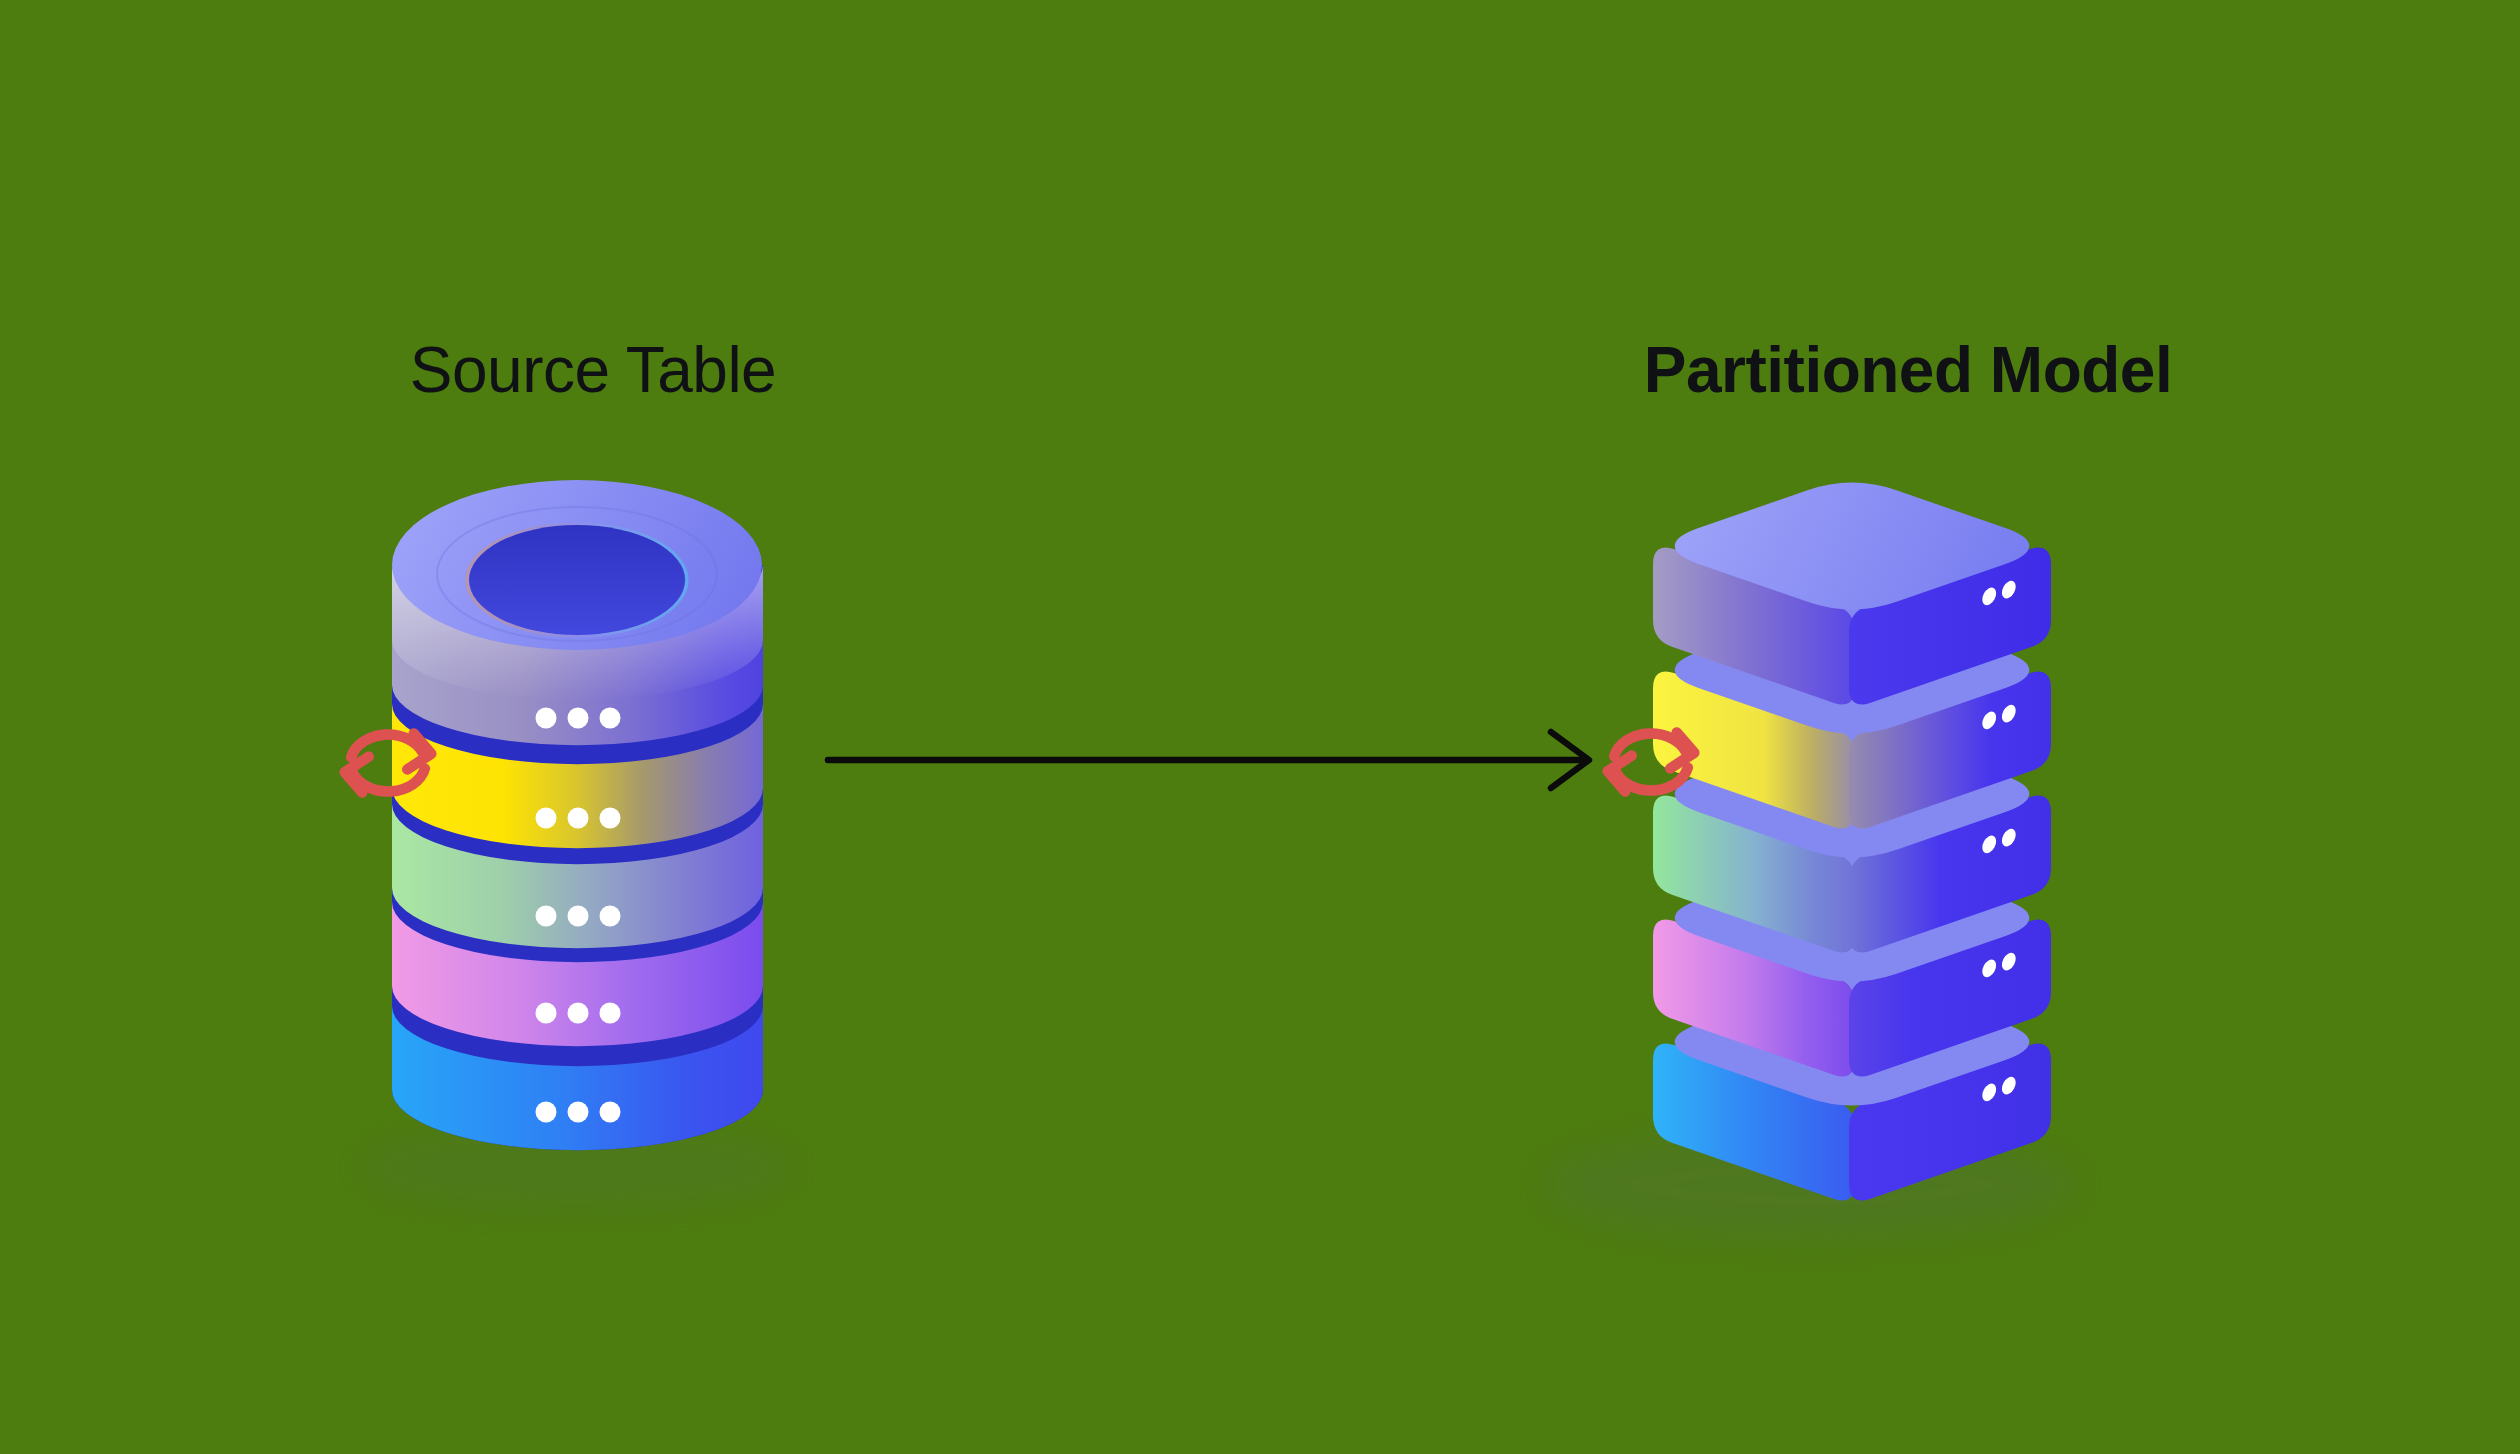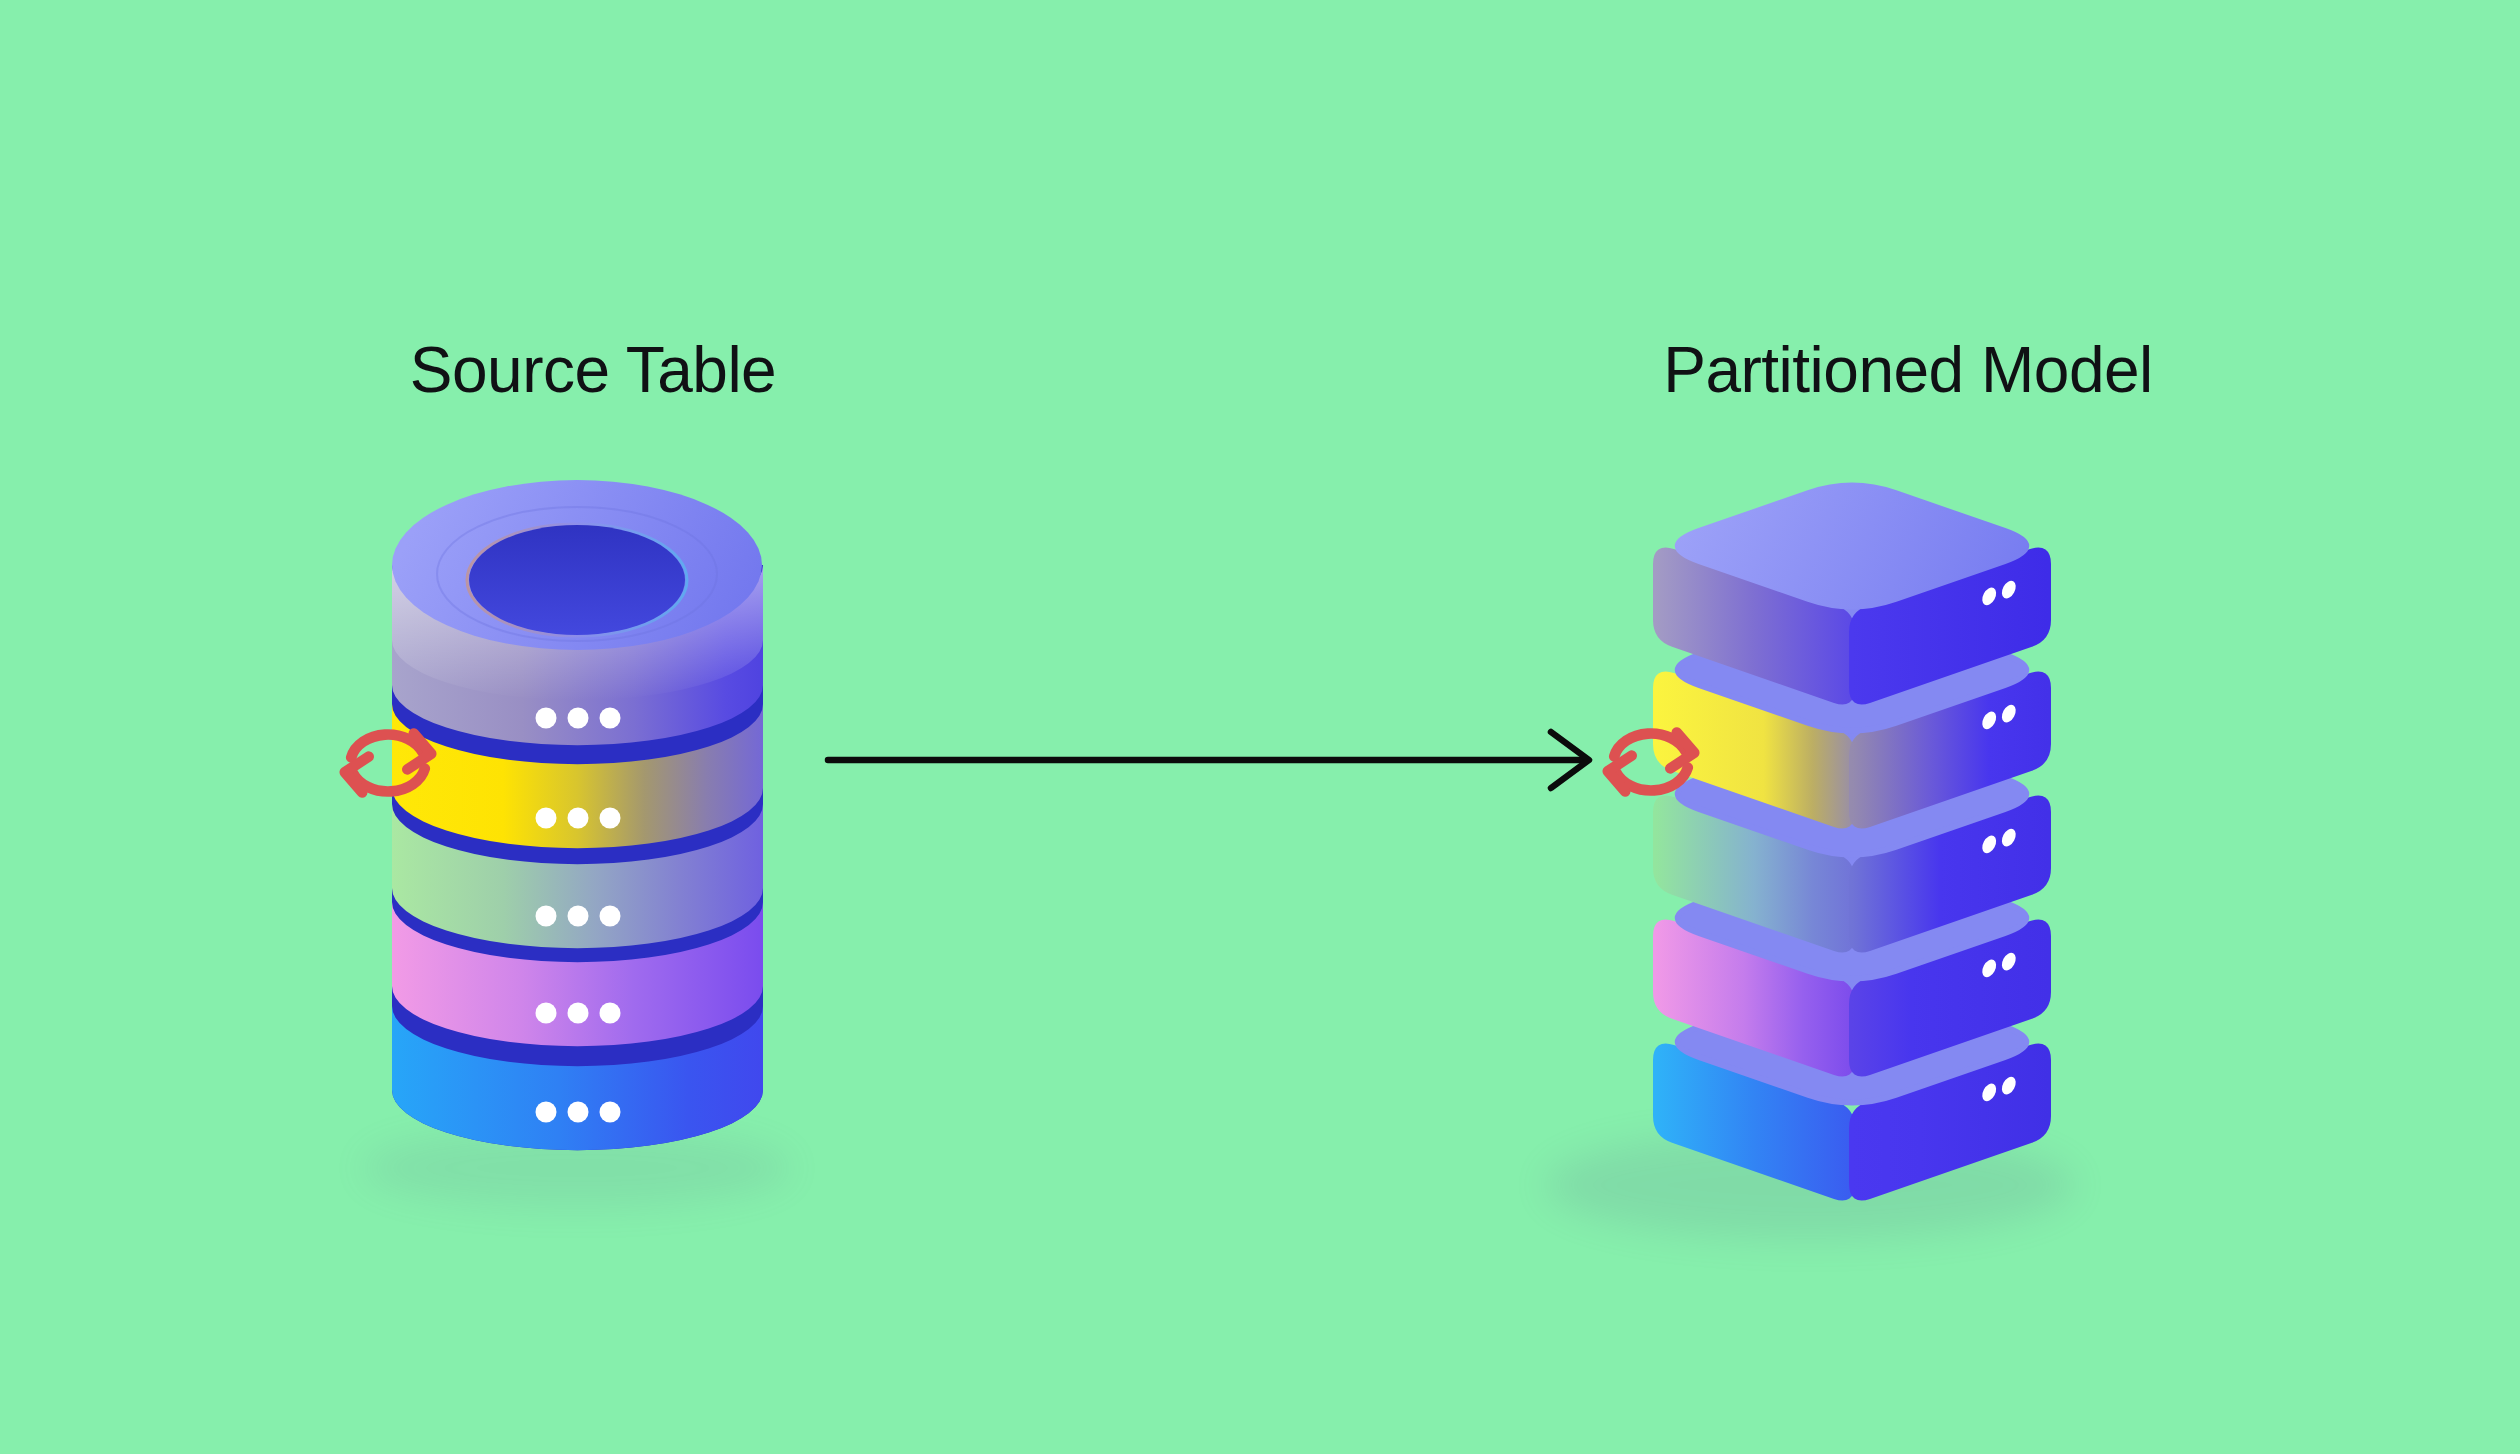--- a/index.html
+++ b/index.html
@@ -1,17 +1,17 @@
 <!DOCTYPE html>
 <html><head>
 <meta charset="utf-8">
 <style>
   html,body{margin:0;padding:0;}
   body{width:2520px;height:1454px;overflow:hidden;background:#ffffff;}
-  .stage{position:relative;width:2520px;height:1454px;background:#86efac;}
+  .stage{position:relative;width:2520px;height:1454px;background:#4d7c0f;}
   #diagram{position:absolute;left:0;top:0;width:2520px;height:1454px;}
   .title{
     position:absolute;
     transform:translateX(-50%);
     font-family:"Liberation Sans", sans-serif;
     font-size:64px;
     font-weight:500;
     line-height:1.15;
     letter-spacing:-0.5px;
     white-space:nowrap;
@@ -216,14 +216,14 @@
         <path d="M -28 32 L -47 10 L -21 -7"></path>
       </g>
       <g transform="translate(1651 762) scale(0.92)" fill="none" stroke="#dd5151" stroke-width="11.5" stroke-linecap="round" stroke-linejoin="round">
         <path d="M -40 -6 A 41 32 0 0 1 38 -11"></path>
         <path d="M 28 -32 L 47 -10 L 21 7"></path>
         <path d="M 40 6 A 41 32 0 0 1 -38 11"></path>
         <path d="M -28 32 L -47 10 L -21 -7"></path>
       </g>
     </svg>
   <div class="title" id="title-source" style="color: rgb(16, 17, 20);">Source Table</div>
-  <div class="title" id="title-partitioned" style="color: rgb(16, 17, 20);">Partitioned Model</div>
+  <div class="title" id="title-partitioned" style="color: rgb(16, 17, 20); font-weight: bold;">Partitioned Model</div>
 </div>
 
 </body></html>

